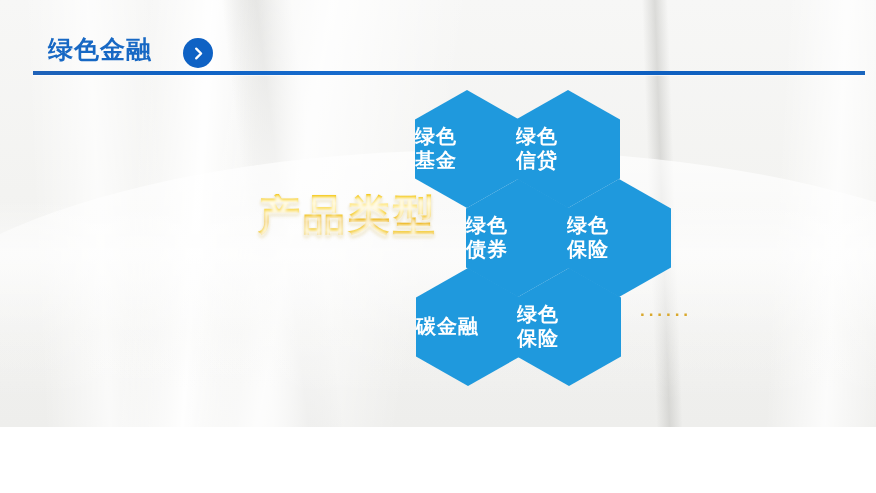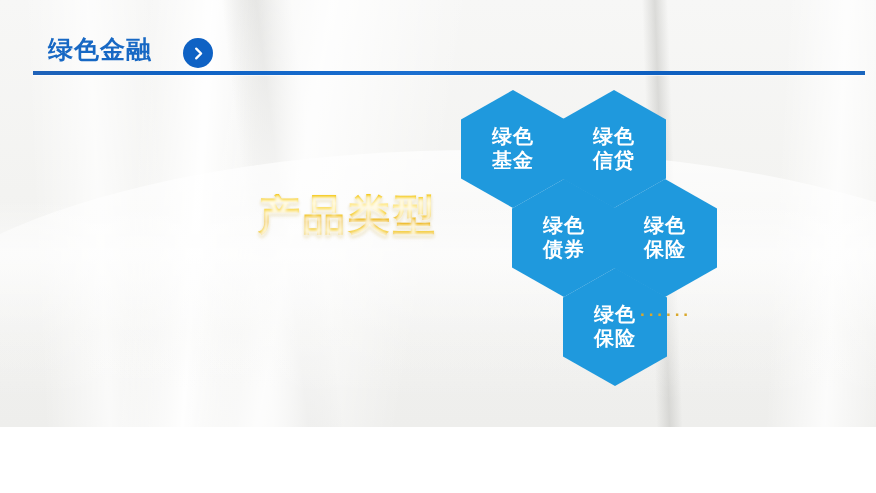--- a/index.html
+++ b/index.html
@@ -119,30 +119,29 @@
   
   .hex-wrap { position: absolute; left: 0; top: 0; width: 100%; height: 100%; }
   .hex {
     position: absolute;
     width: 104px;
     height: 118px;
     background: #1f99dd;
     clip-path: polygon(50% 0%, 100% 25%, 100% 75%, 50% 100%, 0% 75%, 0% 25%);
     display: flex;
     flex-direction: column;
-    align-items: center;
+    align-items: flex-start;
     justify-content: center;
     color: #ffffff;
     font-weight: bold;
     font-size: 20px;
     line-height: 1.18;
     letter-spacing: 1px;
     text-align: center;
     filter: drop-shadow(1px 2px 2px rgba(120,130,140,.28));
-    margin-left: 46px;
   }
   .hex .ln { display: block; }
 
   
   .dots {
     position: absolute;
     left: 640px; top: 305px;
     font-size: 17px;
     letter-spacing: 3px;
     color: #d9a82c;
@@ -216,20 +215,23 @@
     <div class="hex" style="left: 466px; top: 179px; background: rgb(31, 153, 221);">
       <span class="ln">绿色</span>
       <span class="ln">债券</span>
     </div>
 
     <div class="hex" style="left: 567px; top: 179px; background: rgb(31, 153, 221);">
       <span class="ln">绿色</span>
       <span class="ln">保险</span>
     </div>
 
+    <div class="hex" style="left: 416px; top: 268px; background: rgb(31, 153, 221);">
+      <span class="ln">碳金融</span>
+    </div>
 
     <div class="hex" style="left: 517px; top: 268px; background: rgb(31, 153, 221);">
       <span class="ln">绿色</span>
       <span class="ln">保险</span>
     </div>
 
   </div>
 
   <div class="dots">······</div>
 

